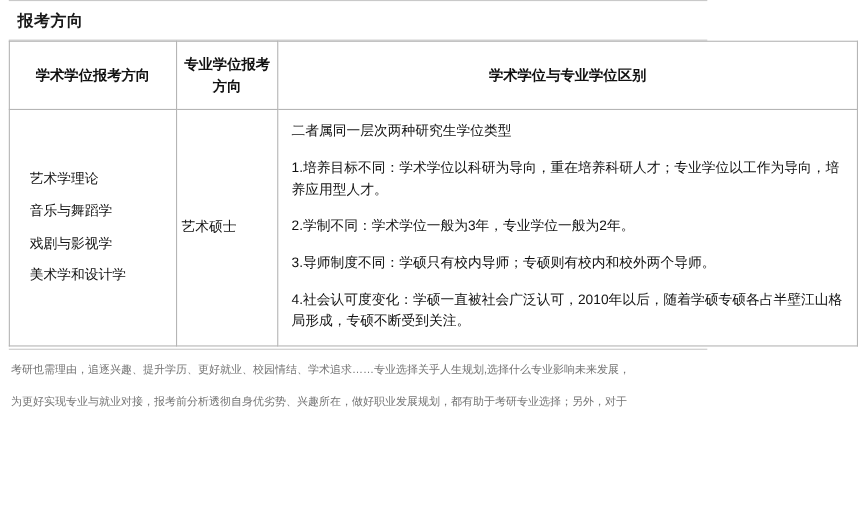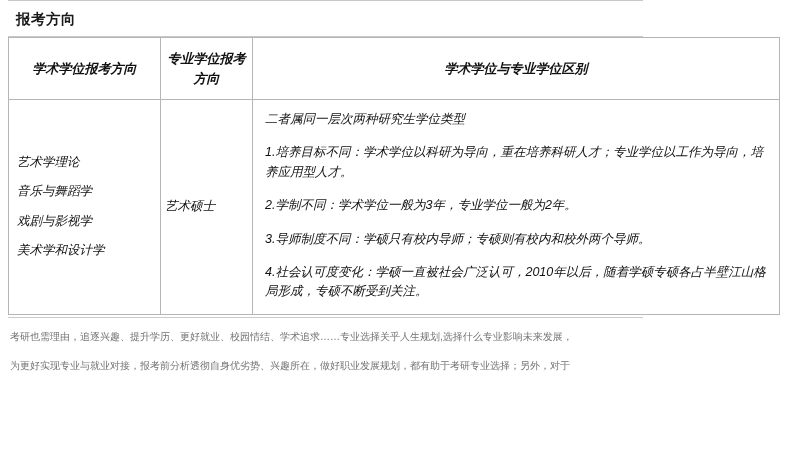--- a/index.html
+++ b/index.html
@@ -39,40 +39,39 @@
     color: #1a1a1a;
     padding: 7px 0 8px 2px;
     white-space: nowrap;
     overflow: hidden;
   }
   table.info-table {
     border-collapse: collapse;
     width: 771px;
     table-layout: fixed;
     margin: 0 auto;
-    font-style: italic;
   }
   table.info-table th, table.info-table td {
     border: 1px solid #b5b5b5;
     vertical-align: middle;
     font-size: 12.5px;
     color: #111111;
   }
   table.info-table th {
     text-align: center;
     font-weight: bold;
     font-size: 13px;
     padding: 11px 4px;
     line-height: 1.5;
   }
   .col1 { width: 152px; }
   .col2 { width: 92px; }
   .col3 { width: 527px; }
   td.cell-left {
-    padding: 10px 8px;
+    padding: 10px 18px;
     line-height: 2.45;
     vertical-align: middle;
   }
   td.cell-center {
     text-align: left;
     vertical-align: middle;
     padding: 10px 4px;
   }
   td.cell-body {
     padding: 10px 12px 12px 12px;

